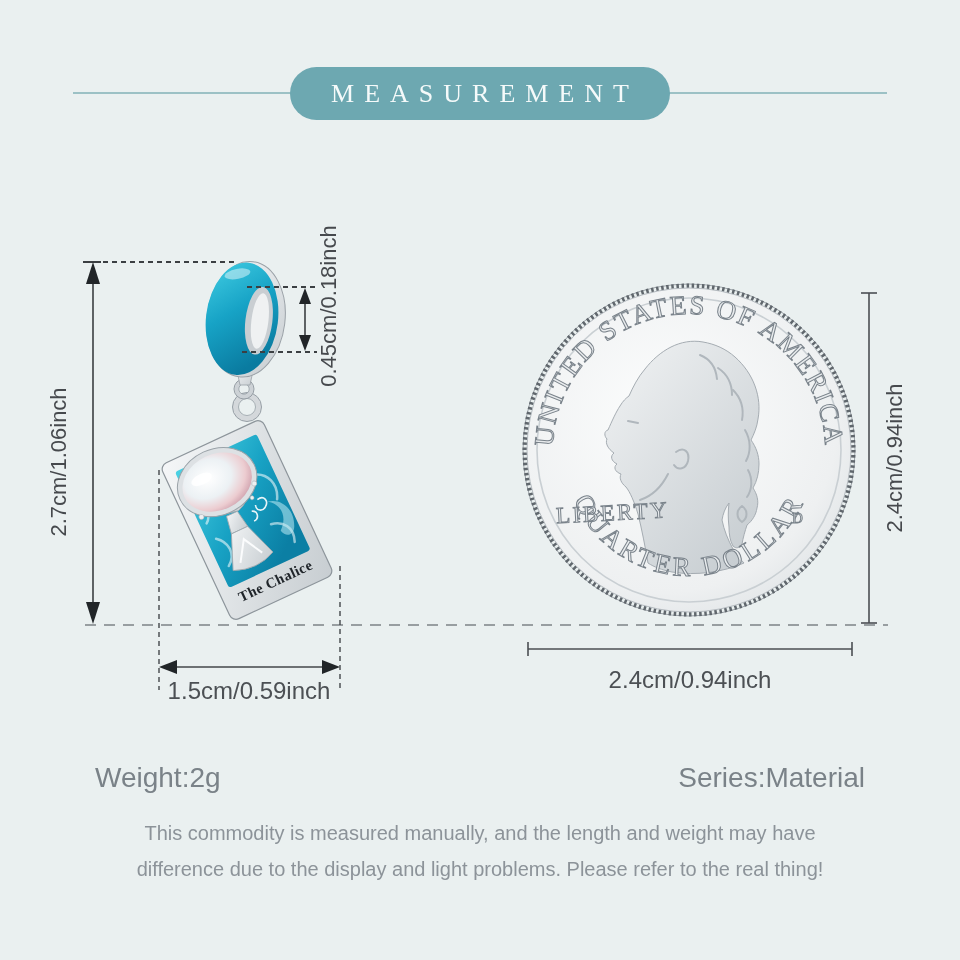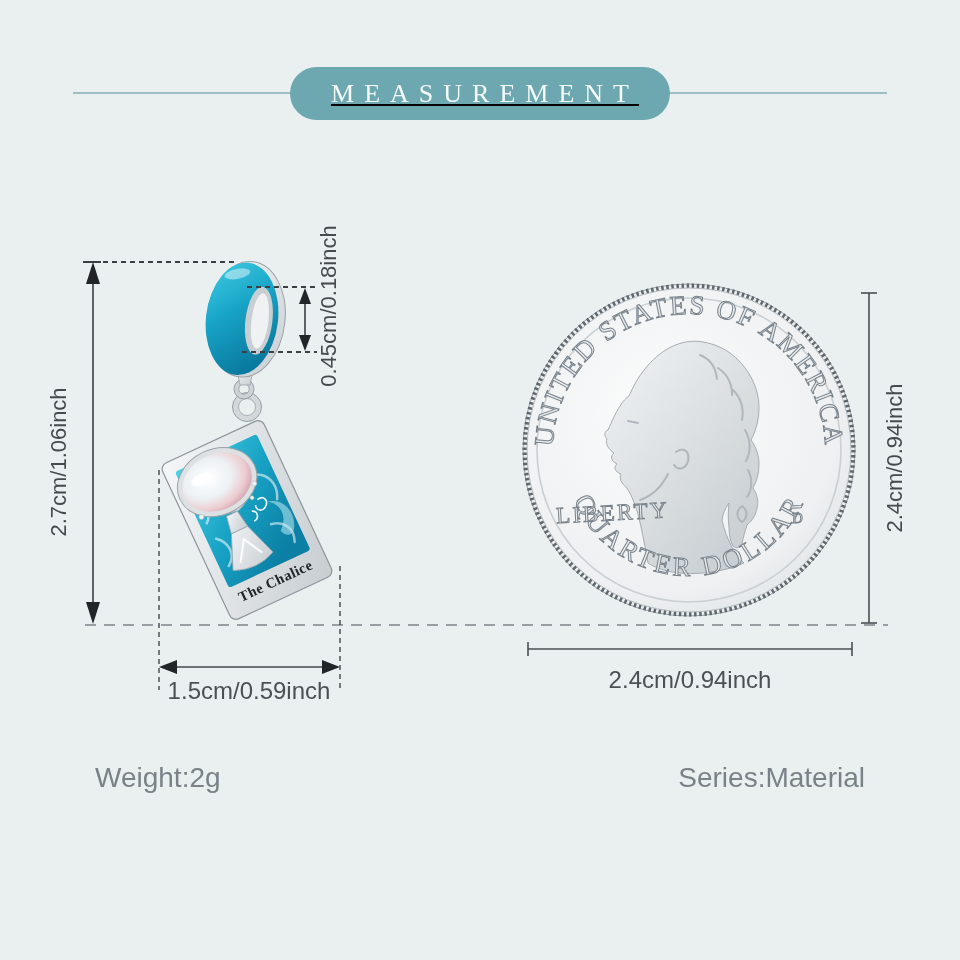--- a/index.html
+++ b/index.html
@@ -1,21 +1,21 @@
 <!DOCTYPE html>
 <html><head>
 <meta charset="utf-8">
 <style>
   html,body{margin:0;padding:0;}
   .stage{position:relative;width:960px;height:960px;background:#eaf0f0;overflow:hidden;
          font-family:"Liberation Sans",sans-serif;}
   
   .hline{position:absolute;left:73px;top:92px;width:814px;height:2px;background:#9cc1c5;z-index:1;}
   .pill{position:absolute;left:290px;top:67px;width:380px;height:53px;border-radius:27px;
-        background:#6da8b1;display:flex;align-items:center;justify-content:center;z-index:2;text-decoration:underline;}
+        background:#6da8b1;display:flex;align-items:center;justify-content:center;z-index:2;}
   .pill span{font-family:"Liberation Serif",serif;font-size:26px;letter-spacing:10px;
         margin-right:-10px;color:#f5fafa;}
   
   .diagram{position:absolute;left:0;top:0;width:960px;height:960px;z-index:1;}
   .dimtxt{font-family:"Liberation Sans",sans-serif;font-size:22px;fill:#46494d;}
   .dimtxt-b{font-family:"Liberation Sans",sans-serif;font-size:24px;fill:#4c5054;}
   .cointxt{font-family:"Liberation Serif",serif;fill:#e8ebed;stroke:#79828a;stroke-width:1px;}
   .cardtxt{font-family:"Liberation Serif",serif;font-weight:bold;font-size:14.5px;fill:#20252a;letter-spacing:.5px;}
   
   .specs{position:absolute;left:95px;top:762px;width:770px;display:flex;justify-content:space-between;
@@ -203,15 +203,17 @@
     </g>
     <text class="dimtxt-b" x="690" y="688" text-anchor="middle">2.4cm/0.94inch</text>
   </svg>
 
   <div class="specs">
     <span>Weight:2g</span>
     <span>Series:Material</span>
   </div>
 
   <div class="disclaimer">
+    <div>This commodity is measured manually, and the length and weight may have</div>
+    <div>difference due to the display and light problems. Please refer to the real thing!</div>
   </div>
 
 </div>
 
 </body></html>

